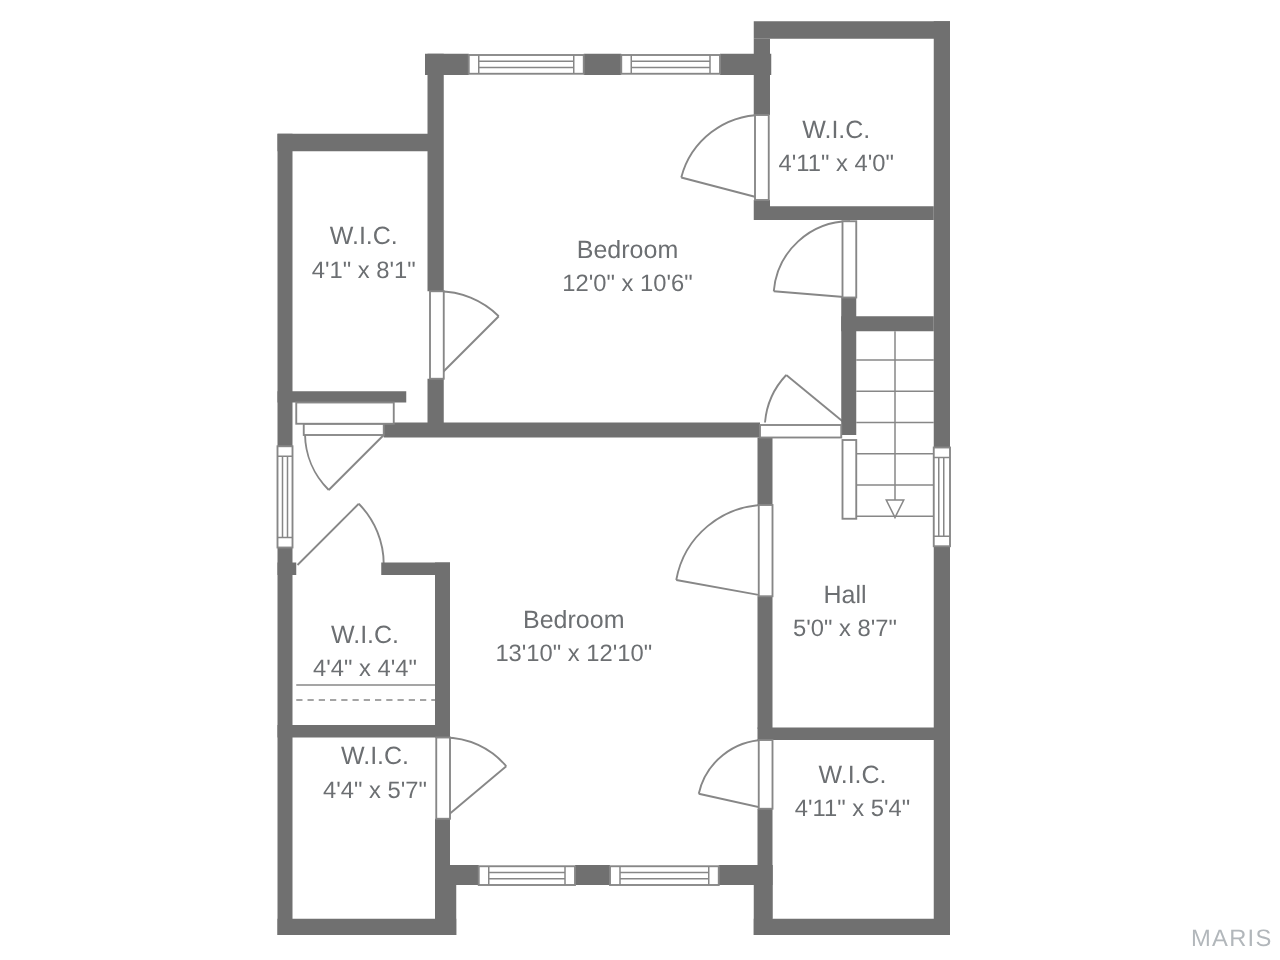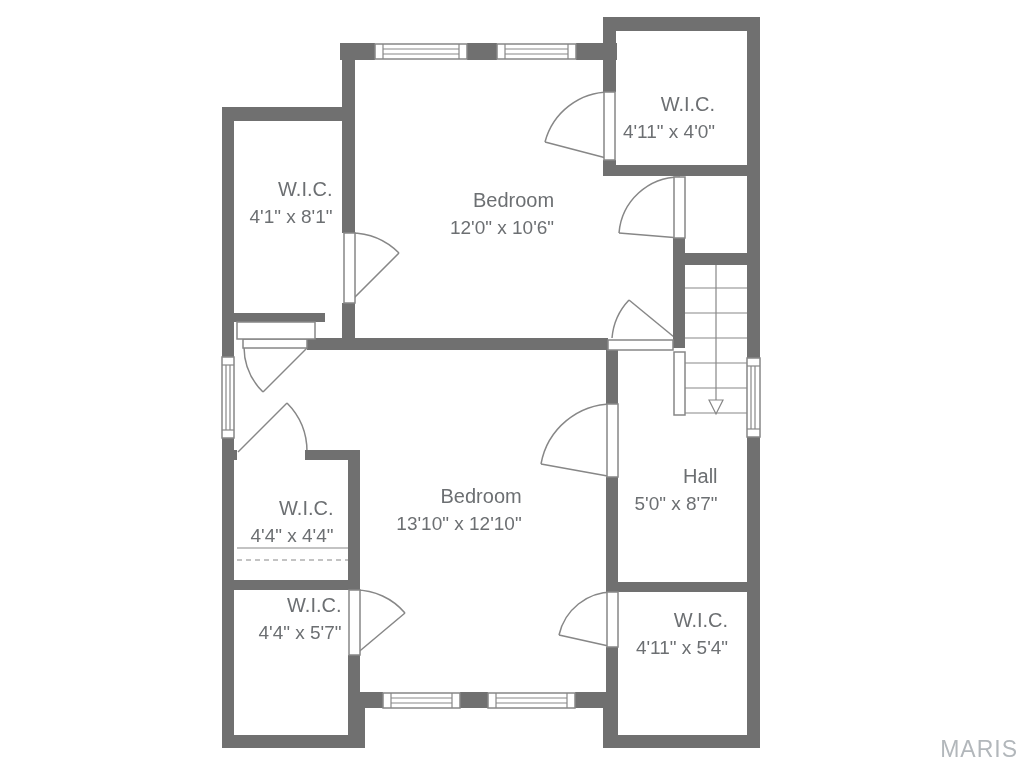--- a/index.html
+++ b/index.html
@@ -7,25 +7,25 @@
   }
   html,body{margin:0;padding:0;}
   body{width:1024px;height:768px;background:var(--floor);position:relative;overflow:hidden;
        font-family:"Liberation Sans","DejaVu Sans",sans-serif;}
   #plan{position:absolute;left:0;top:0;width:1024px;height:768px;}
   .w{fill:var(--wall);stroke:none;}
   .wh{fill:#ffffff;stroke:var(--line);stroke-width:1.5;}
   .ln{stroke:var(--line);stroke-width:1.5;fill:none;}
   .thin{stroke:var(--line);stroke-width:1.2;fill:none;}
   .dash{stroke:var(--line);stroke-width:1.2;fill:none;stroke-dasharray:5 4;}
-  .room-label{position:absolute;transform:translate(-50%,-50%);text-align:right;
+  .room-label{position:absolute;transform:translate(-50%,-50%);text-align:center;
       color:var(--text);font-size:20px;line-height:27px;white-space:nowrap;}
   .room-label .dims{font-size:19px;}
   #watermark{position:absolute;right:6px;bottom:5px;color:var(--watermark);
-      font-size:23px;letter-spacing:1px;}
+      font-size:19px;letter-spacing:1px;}
 </style>
 </head>
 <body>
 
 <svg id="plan" viewBox="0 0 1024 768">
 
   <g>
 
     <path class="ln" d="M399 253 A69 69 0 0 0 350 233"></path>
     <line class="ln" x1="399" y1="253" x2="350" y2="302"></line>

